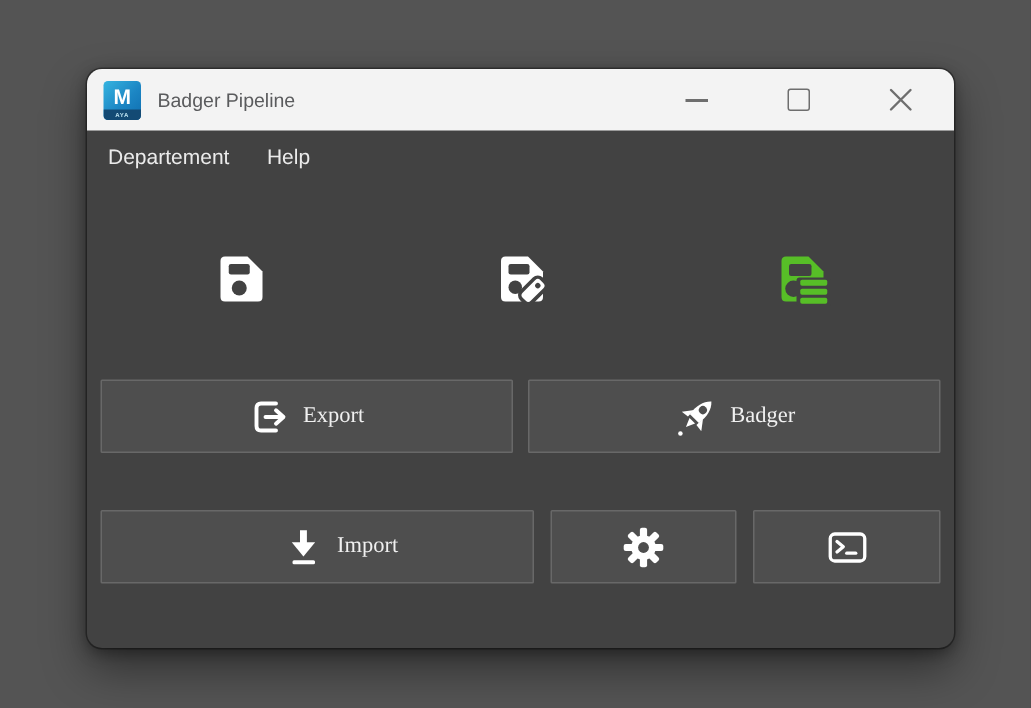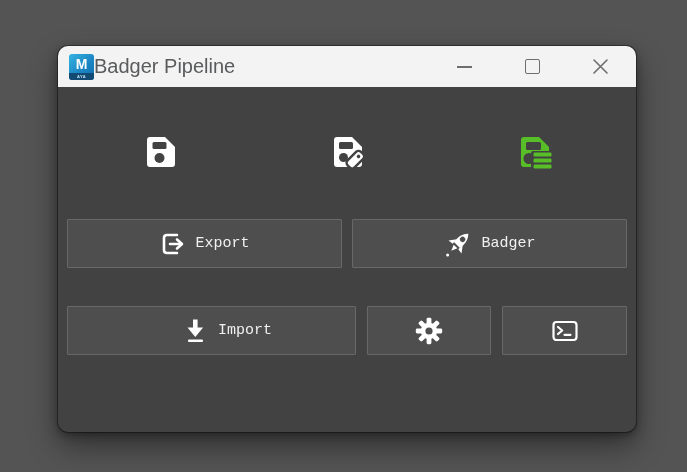--- a/index.html
+++ b/index.html
@@ -11,38 +11,38 @@
     display:flex;flex-direction:column;overflow:hidden;
   }
   
   .titlebar{height:41px;background:#f3f3f3;display:flex;align-items:center;flex:0 0 auto;}
   .maya-icon{width:25px;height:26px;margin-left:11px;border-radius:3px;position:relative;
     background:linear-gradient(135deg,#35b4e0 0%,#1c86c4 55%,#0f6eb0 100%);
     display:flex;align-items:center;justify-content:center;overflow:hidden;flex:0 0 auto;}
   .maya-icon .m{color:#fff;font-weight:bold;font-size:14px;line-height:1;margin-bottom:5px;}
   .maya-icon .strip{position:absolute;left:0;right:0;bottom:0;height:7px;background:#134a74;
     color:#bfe4f2;font-size:4px;font-weight:bold;text-align:center;line-height:7px;letter-spacing:.5px;}
-  .win-title{font-size:20px;color:#5a5b5d;flex:1 1 auto;white-space:nowrap;}
+  .win-title{margin-left:11px;font-size:13px;color:#5a5b5d;flex:1 1 auto;white-space:nowrap;}
   .controls{display:flex;align-items:center;margin-right:13px;gap:23px;flex:0 0 auto;}
   .ctrl{width:45px;height:41px;display:flex;align-items:center;justify-content:center;cursor:default;}
   .minbar{width:15px;height:2px;background:#6e6e6e;display:block;}
   .maxbox{width:13px;height:13px;border:1.6px solid #6e6e6e;border-radius:2px;display:block;}
   
   .menubar{height:34px;display:flex;align-items:center;padding-left:14px;gap:25px;flex:0 0 auto;}
   .menu-item{color:#ebebeb;font-size:14px;cursor:default;}
   
   .icons-row{display:flex;margin-top:45px;height:40px;padding:0 9px;flex:0 0 auto;}
   .icon-cell{flex:1 1 0;display:flex;align-items:center;justify-content:center;}
   
   .btn-row{display:flex;padding:0 9px;gap:10px;flex:0 0 auto;}
   .row1{margin-top:47px;}
   .row2{margin-top:38px;gap:11px;}
   .pbtn{height:49px;background:#4e4e4e;border:1px solid #686868;border-radius:1px;
     display:flex;align-items:center;justify-content:center;gap:8px;
-    color:#f0f0f0;font-size:15px;font-family:Liberation Mono, monospace;padding:0;cursor:default;box-sizing:border-box;}
+    color:#f0f0f0;font-size:15px;font-family:Liberation Serif, serif;padding:0;cursor:default;box-sizing:border-box;}
   .row1 .pbtn{flex:1 1 0;}
   .btn-import{flex:275 1 0;padding-left:29px;}
   .btn-settings{flex:130 1 0;}
   .btn-terminal{flex:131 1 0;}
   .pbtn .ic{display:flex;align-items:center;justify-content:center;}
 </style>
 </head>
 <body>
 
 <div class="stage">
@@ -62,20 +62,24 @@
           <span class="maxbox"></span>
         </div>
         <div class="ctrl">
           <svg width="17" height="17" viewBox="0 0 17 17">
             <path d="M2 2 L15 15 M15 2 L2 15" stroke="#6e6e6e" stroke-width="1.6" fill="none" stroke-linecap="round"></path>
           </svg>
         </div>
       </div>
     </div>
 
+    <div class="menubar">
+      <div class="menu-item">Departement</div>
+      <div class="menu-item">Help</div>
+    </div>
 
     <div class="icons-row">
       <div class="icon-cell">
         <svg width="40" height="40" viewBox="0 0 40 40">
           <path d="M10 5 H25 L35 15 V32 Q35 35 32 35 H10 Q7 35 7 32 V8 Q7 5 10 5 Z" fill="#ffffff"></path>
           <rect x="12.5" y="10" width="14" height="7" rx="1.5" fill="#424242"></rect>
           <circle cx="19.5" cy="26" r="5" fill="#424242"></circle>
         </svg>
       </div>
       <div class="icon-cell">

